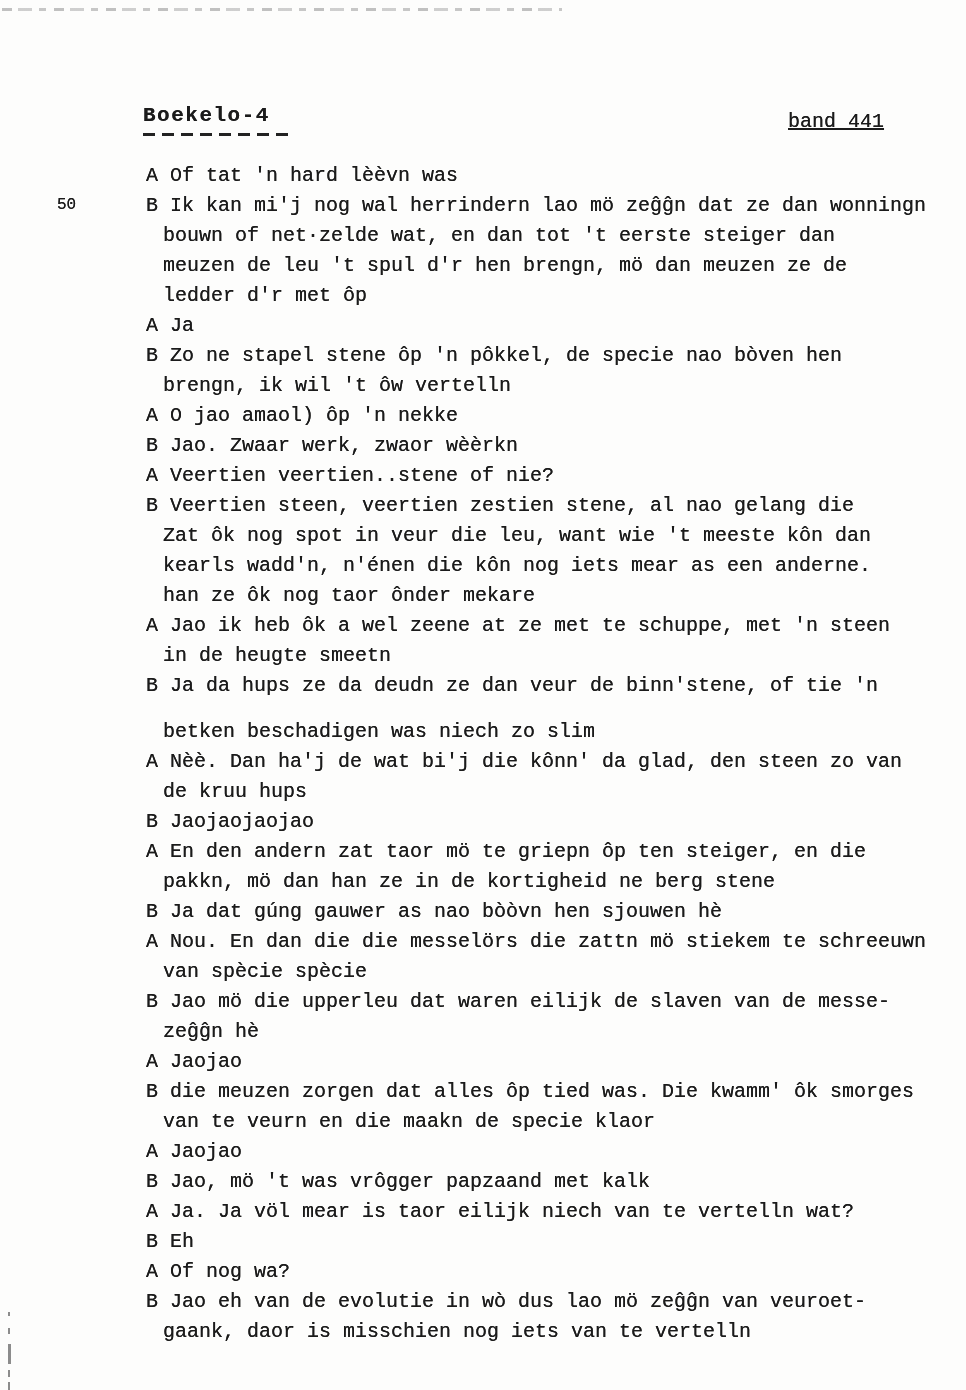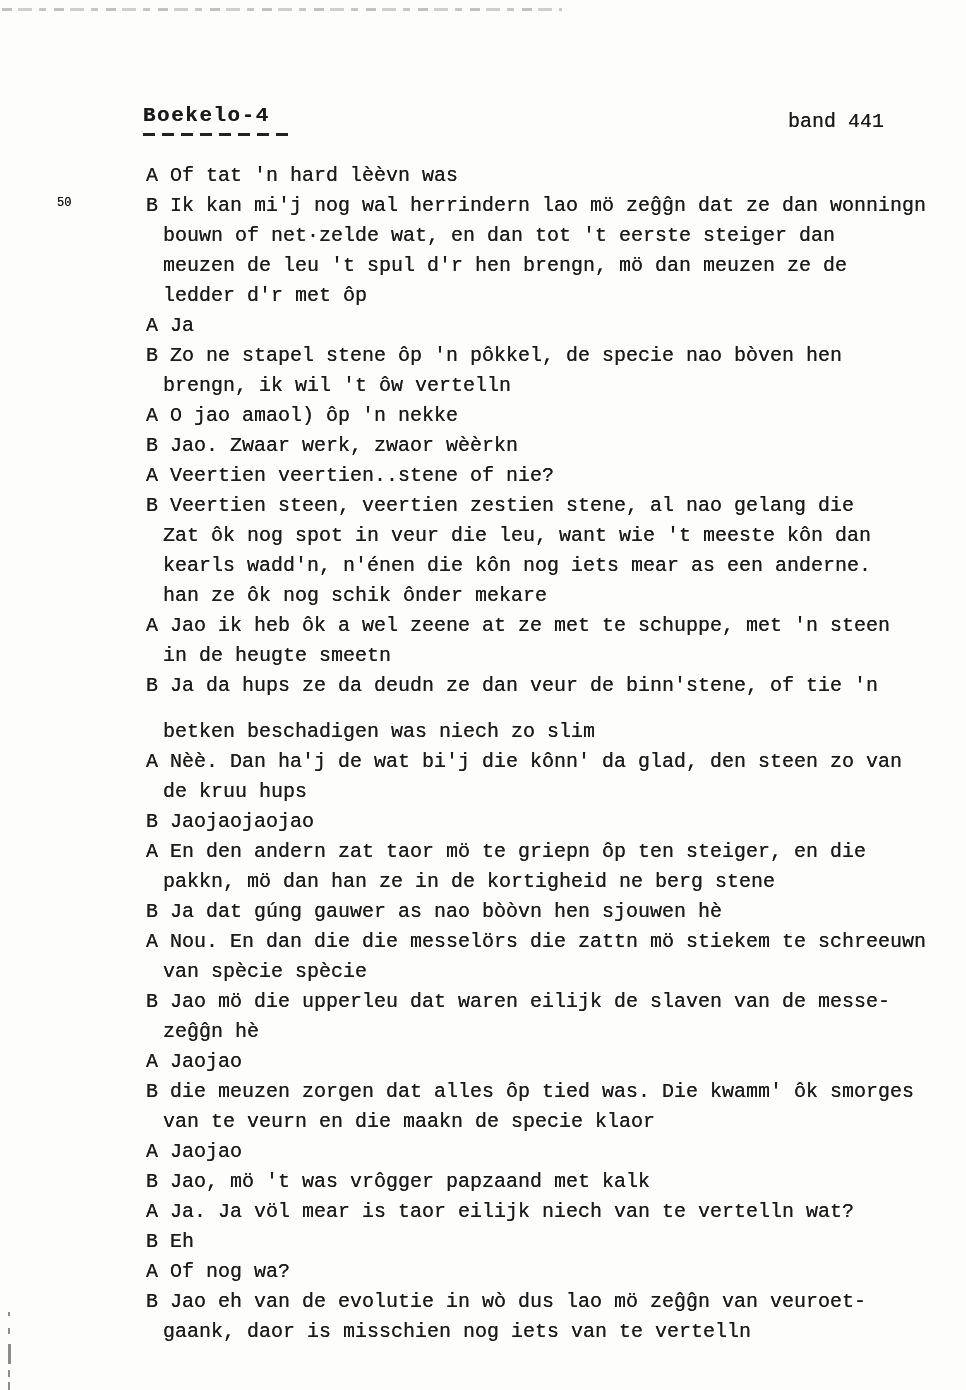--- a/index.html
+++ b/index.html
@@ -62,26 +62,27 @@
     background: repeating-linear-gradient(90deg,
       #222 0 12px, transparent 12px 19px);
   }
   .header-band {
     position: absolute;
     left: 788px;
     top: 110px;
     font-size: 20px;
     text-shadow: 0 0 0.6px rgba(0,0,0,0.85);
     white-space: pre;
+    text-decoration: underline;
   }
   .margin-number {
     position: absolute;
     left: 57px;
     top: 196px;
-    font-size: 12px;
+    font-size: 16px;
     text-shadow: 0 0 0.6px rgba(0,0,0,0.85);
   }
   .dialogue {
     position: absolute;
     left: 146px;
     top: 161px;
     width: 812px;
     font-size: 20px;
   }
   .line {
@@ -121,21 +122,21 @@
       <div class="line"><span class="speaker"></span><span class="text cont">ledder d'r met ôp</span></div>
       <div class="line"><span class="speaker">A</span><span class="text">Ja</span></div>
       <div class="line"><span class="speaker">B</span><span class="text">Zo ne stapel stene ôp 'n pôkkel, de specie nao bòven hen</span></div>
       <div class="line"><span class="speaker"></span><span class="text cont">brengn, ik wil 't ôw vertelln</span></div>
       <div class="line"><span class="speaker">A</span><span class="text">O jao amaol) ôp 'n nekke</span></div>
       <div class="line"><span class="speaker">B</span><span class="text">Jao. Zwaar werk, zwaor wèèrkn</span></div>
       <div class="line"><span class="speaker">A</span><span class="text">Veertien veertien..stene of nie?</span></div>
       <div class="line"><span class="speaker">B</span><span class="text">Veertien steen, veertien zestien stene, al nao gelang die</span></div>
       <div class="line"><span class="speaker"></span><span class="text cont">Zat ôk nog spot in veur die leu, want wie 't meeste kôn dan</span></div>
       <div class="line"><span class="speaker"></span><span class="text cont">kearls wadd'n, n'énen die kôn nog iets mear as een anderne.</span></div>
-      <div class="line"><span class="speaker"></span><span class="text cont">han ze ôk nog schik ônder mekare</span></div>
+      <div class="line"><span class="speaker"></span><span class="text cont">han ze ôk nog taor ônder mekare</span></div>
       <div class="line"><span class="speaker">A</span><span class="text">Jao ik heb ôk a wel zeene at ze met te schuppe, met 'n steen</span></div>
       <div class="line"><span class="speaker"></span><span class="text cont">in de heugte smeetn</span></div>
       <div class="line"><span class="speaker">B</span><span class="text">Ja da hups ze da deudn ze dan veur de binn'stene, of tie 'n</span></div>
       <div class="line gap"><span class="speaker"></span><span class="text cont">betken beschadigen was niech zo slim</span></div>
       <div class="line"><span class="speaker">A</span><span class="text">Nèè. Dan ha'j de wat bi'j die kônn' da glad, den steen zo van</span></div>
       <div class="line"><span class="speaker"></span><span class="text cont">de kruu hups</span></div>
       <div class="line"><span class="speaker">B</span><span class="text">Jaojaojaojao</span></div>
       <div class="line"><span class="speaker">A</span><span class="text">En den andern zat taor mö te griepn ôp ten steiger, en die</span></div>
       <div class="line"><span class="speaker"></span><span class="text cont">pakkn, mö dan han ze in de kortigheid ne berg stene</span></div>
       <div class="line"><span class="speaker">B</span><span class="text">Ja dat gúng gauwer as nao bòòvn hen sjouwen hè</span></div>

